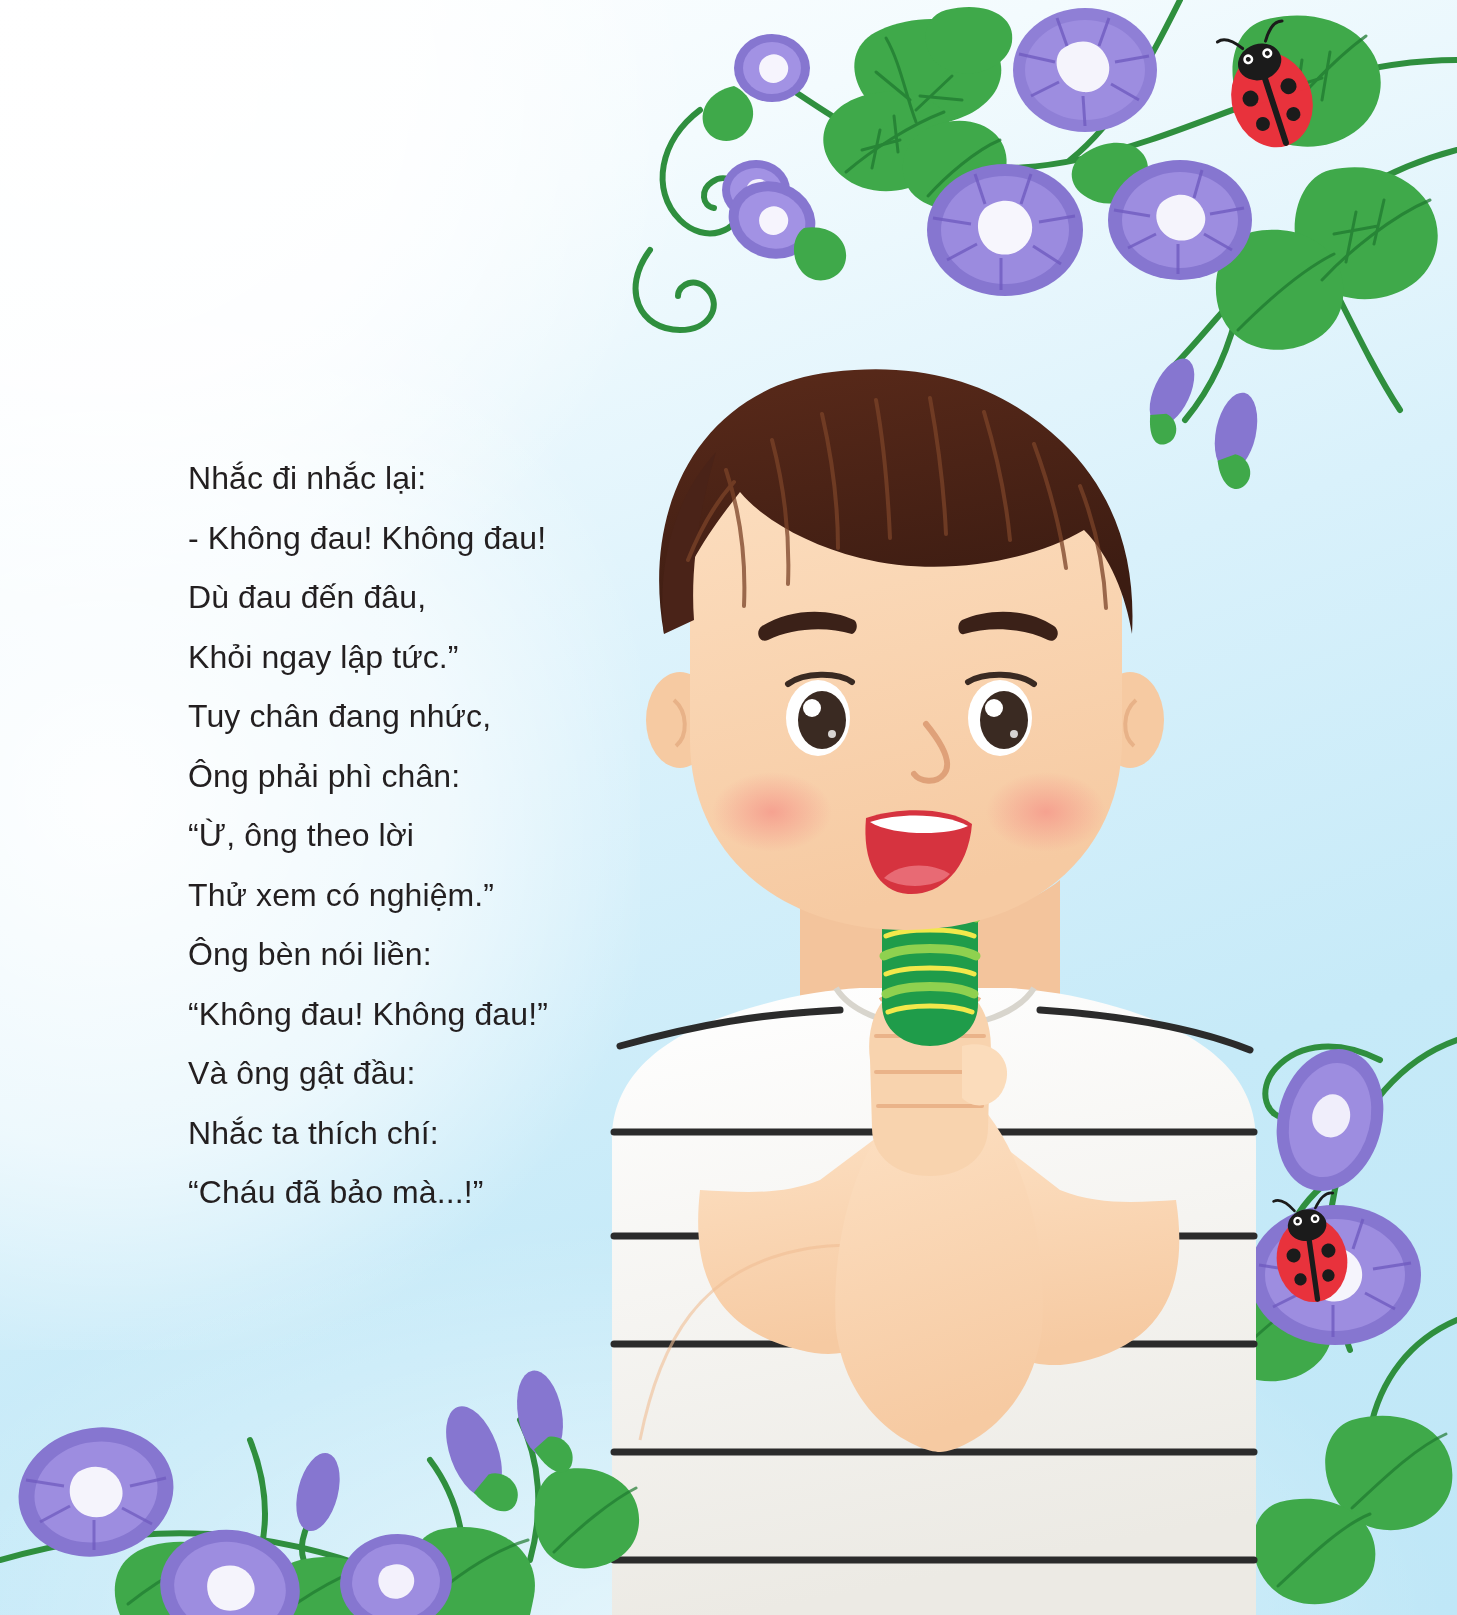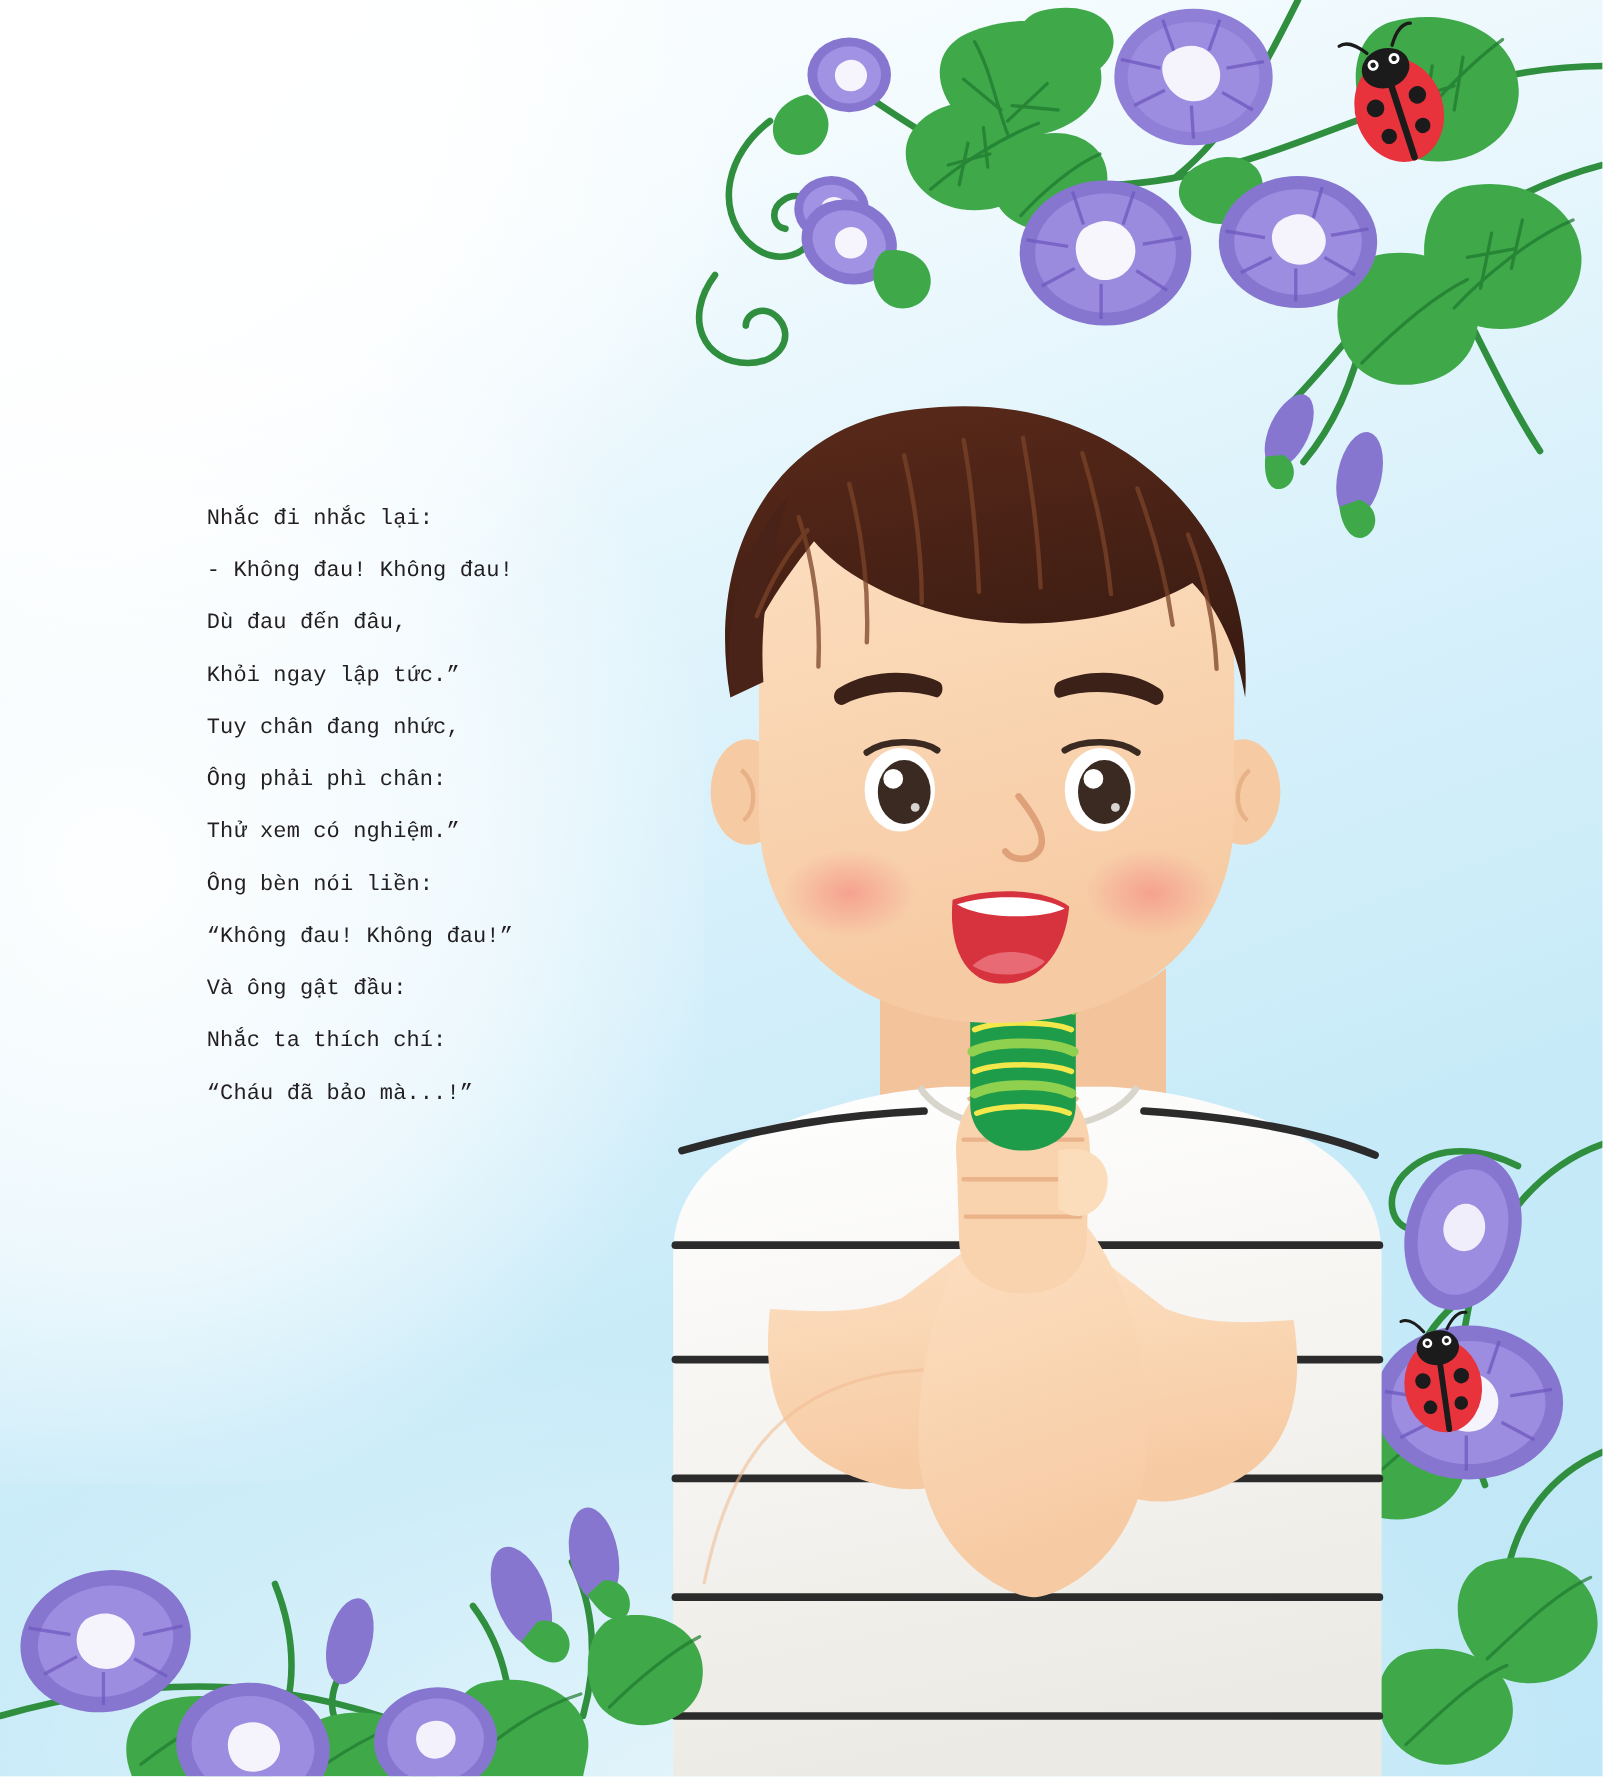--- a/index.html
+++ b/index.html
@@ -40,22 +40,22 @@
 
   
   #poem {
     position: absolute;
     left: 188px;
     top: 462px;
     width: 400px;
     z-index: 40;
   }
   #poem .line {
-    font-family: Liberation Mono, monospace;
-    font-size: 20px;
+    font-family: Liberation Sans, sans-serif;
+    font-size: 32px;
     line-height: 1.0;
     color: #231f20;
     margin: 0 0 27.5px 0;
     white-space: nowrap;
     letter-spacing: 0.1px;
   }
 
   
   svg.layer {
     position: absolute;
@@ -418,20 +418,21 @@
     </g>
   </svg>
 
   <div id="poem">
     <p class="line">Nhắc đi nhắc lại:</p>
     <p class="line">- Không đau! Không đau!</p>
     <p class="line">Dù đau đến đâu,</p>
     <p class="line">Khỏi ngay lập tức.”</p>
     <p class="line">Tuy chân đang nhức,</p>
     <p class="line">Ông phải phì chân:</p>
+    <p class="line">“Ừ, ông theo lời</p>
     <p class="line">Thử xem có nghiệm.”</p>
     <p class="line">Ông bèn nói liền:</p>
     <p class="line">“Không đau! Không đau!”</p>
     <p class="line">Và ông gật đầu:</p>
     <p class="line">Nhắc ta thích chí:</p>
     <p class="line">“Cháu đã bảo mà...!”</p>
   </div>
 
 </div>
 

